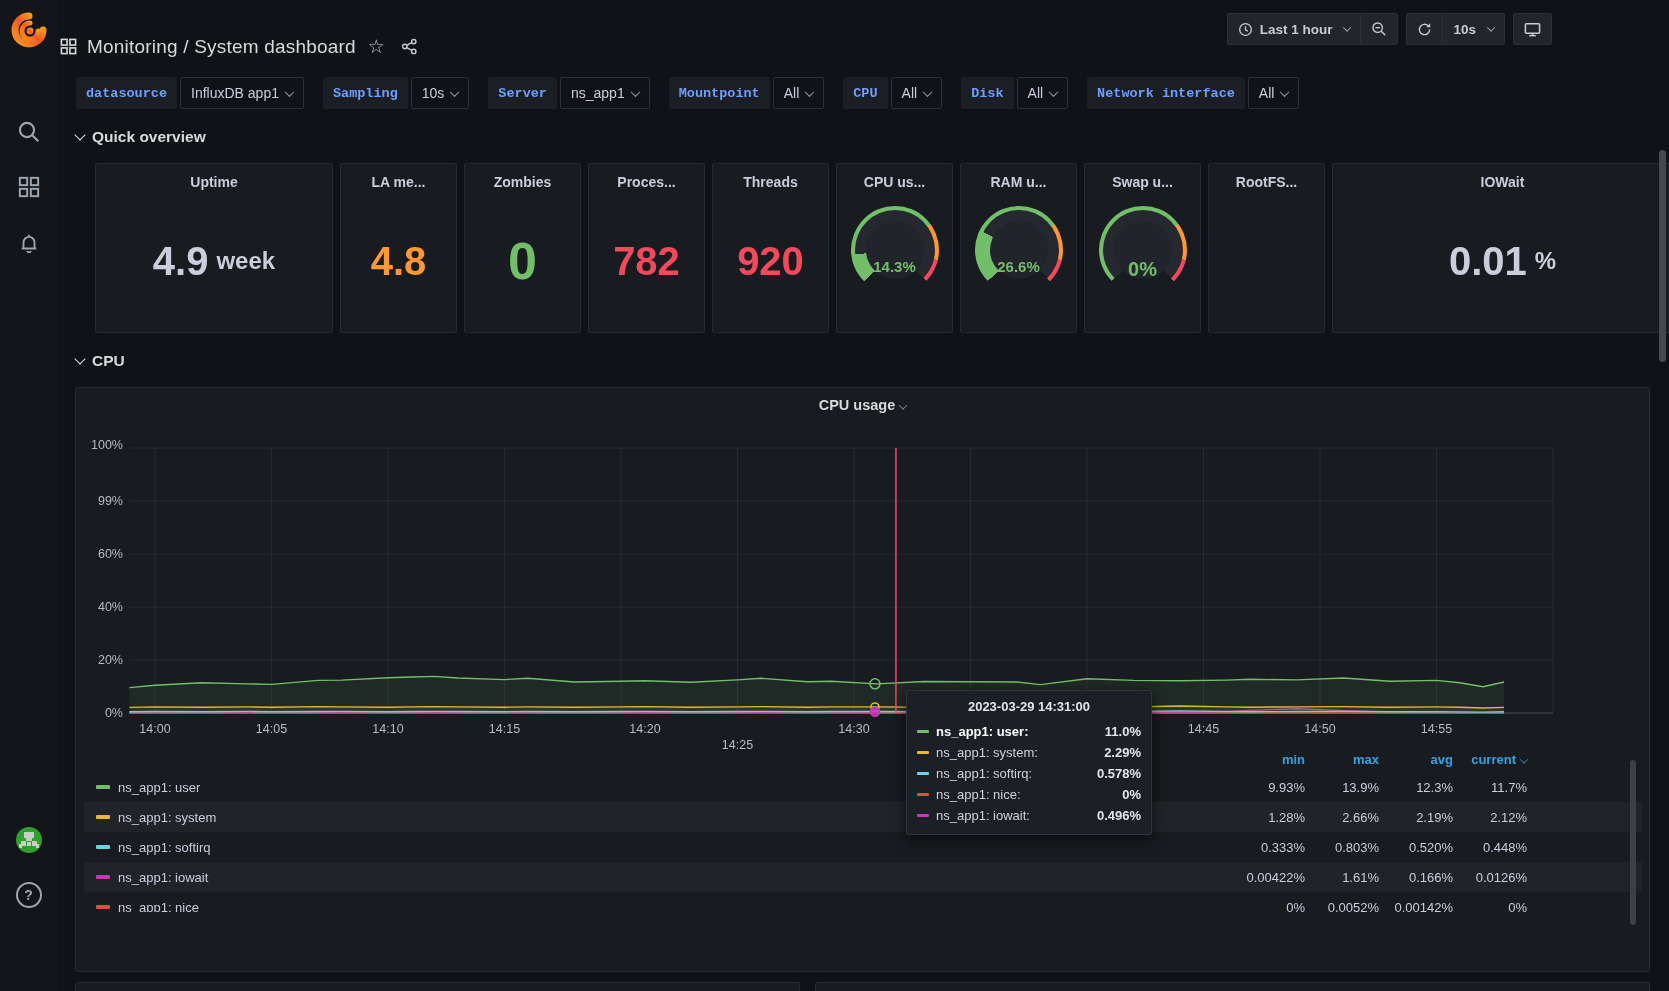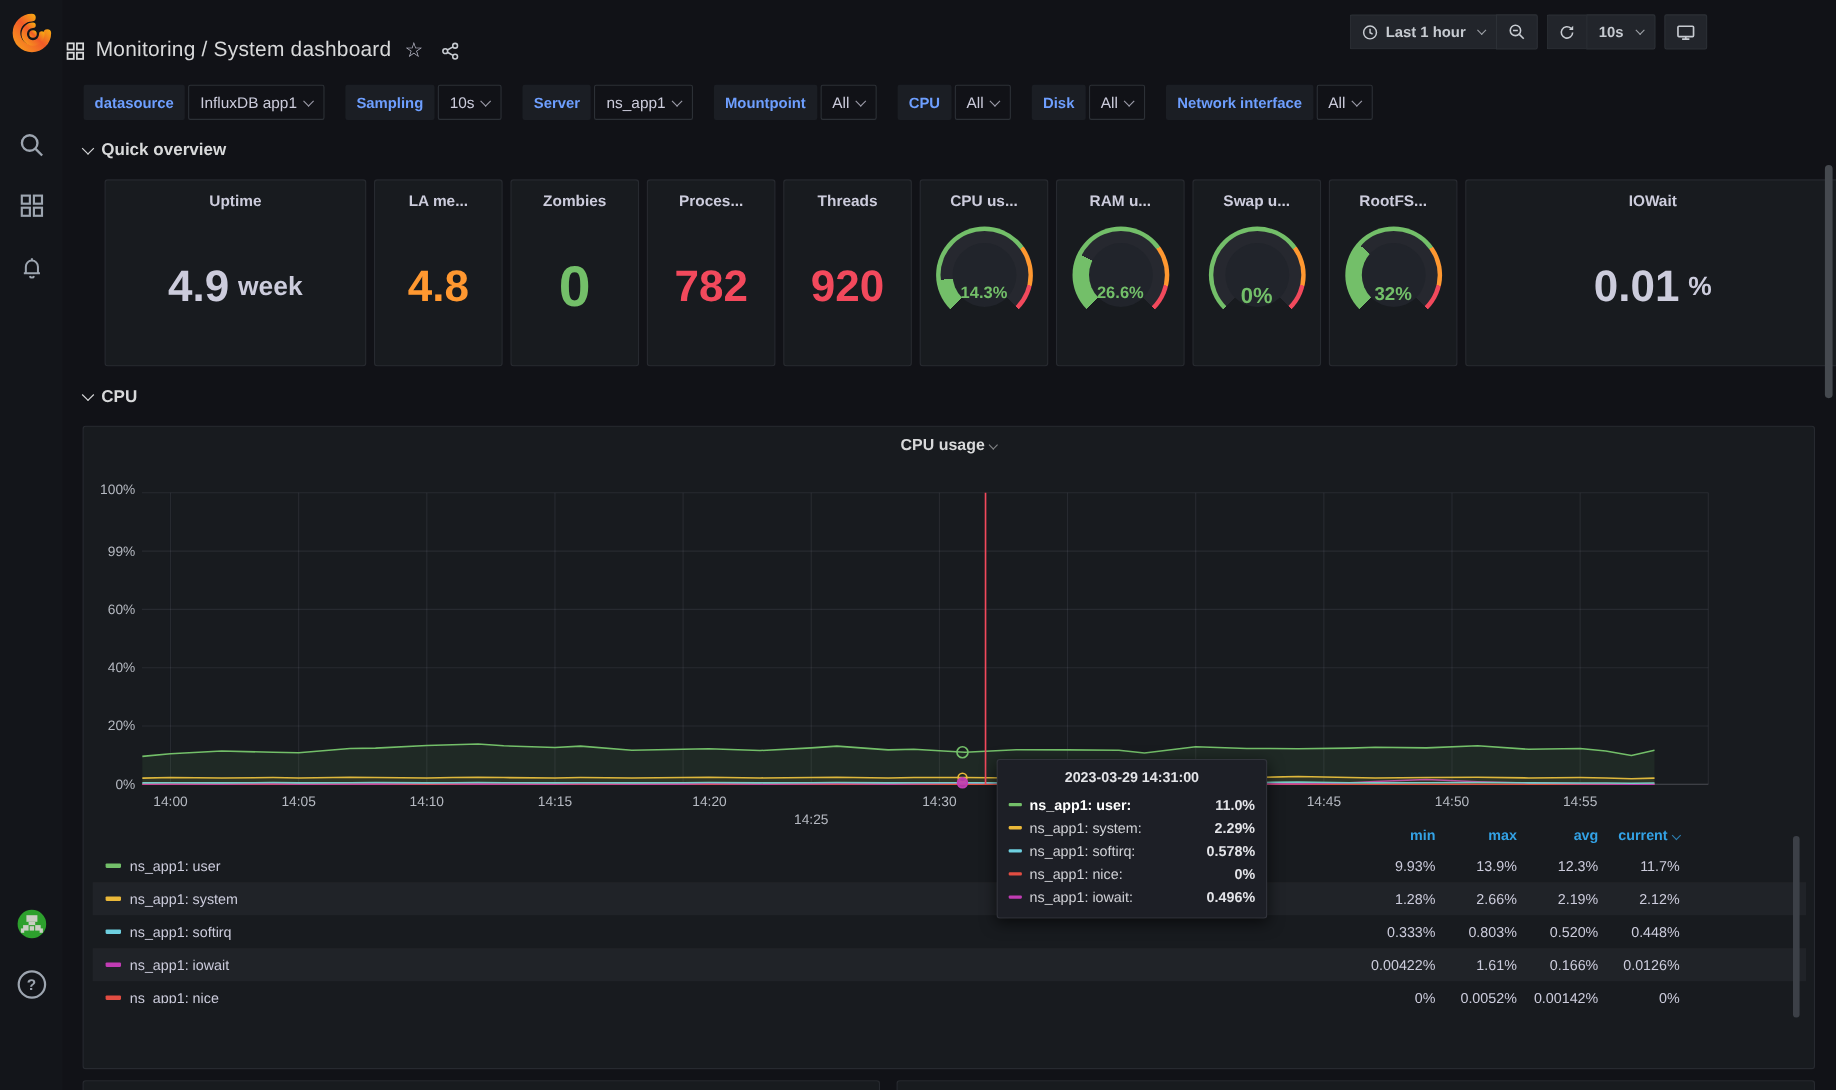--- a/index.html
+++ b/index.html
@@ -20,21 +20,21 @@
   .tool-btns{position:absolute;right:117px;top:13px;display:flex;gap:8px;height:32px;}
   .btn{background:#22252b;border:1px solid #2c3036;color:#c7cbd1;display:flex;align-items:center;
        gap:7px;padding:0 10px;font-size:13.5px;font-weight:bold;border-radius:2px;cursor:pointer;}
   .btn-group{display:flex;}
   .btn-group .btn{border-radius:0;}
   .btn-group .btn:first-child{border-radius:2px 0 0 2px;border-right:none;}
   .btn-group .btn:last-child{border-radius:0 2px 2px 0;}
   
   .variables{position:absolute;left:76px;top:77px;display:flex;height:32px;}
   .chip-label{background:#1b1e24;color:#6e9fff;font-weight:bold;font-size:13.5px;display:flex;
-              align-items:center;padding:0 10px;border-radius:2px;}
+              align-items:center;padding:0 10px;border-radius:2px;font-family:Liberation Mono, monospace;}
   .chip-value{background:#111217;border:1px solid #2c3036;color:#ccccdc;font-size:14px;display:flex;
               align-items:center;padding:0 10px;margin-left:3px;border-radius:2px;cursor:pointer;}
   .vgap{width:19px;}
   .chev{display:inline-block;width:6px;height:6px;border-right:1.7px solid currentColor;
         border-bottom:1.7px solid currentColor;transform:rotate(45deg) translate(-1px,-1px);
         margin-left:7px;opacity:.75;}
   .chev-sm{width:5px;height:5px;margin-left:5px;}
   
   .section-h{position:absolute;display:flex;align-items:center;gap:8px;color:#d8d9da;
              font-size:15.5px;font-weight:bold;cursor:pointer;}
@@ -310,26 +310,20 @@
         <div class="stat-title">Swap u...</div>
         <div class="gauge-wrap">
       <div class="gauge" style="background:conic-gradient(from 225deg,#73bf69 0deg 189deg,#ff9830 189deg 238deg,#f2495c 238deg 270deg,#181b1f 270deg 360deg)"></div>
       <div class="gauge-fill" style="background:conic-gradient(from 225deg,#73bf69 0deg 0deg,#26282f 0deg 270deg,#181b1f 270deg 360deg)"></div>
       <div class="gauge-center"></div>
       <div class="gauge-label" style="font-size:20px">0%</div>
         </div>
       </div>
       <div class="panel stat-panel" style="width: 117px;">
         <div class="stat-title">RootFS...</div>
-        <div class="gauge-wrap">
-      <div class="gauge" style="background:conic-gradient(from 225deg,#73bf69 0deg 189deg,#ff9830 189deg 238deg,#f2495c 238deg 270deg,#181b1f 270deg 360deg)"></div>
-      <div class="gauge-fill" style="background:conic-gradient(from 225deg,#73bf69 0deg 86.4deg,#26282f 86.4deg 270deg,#181b1f 270deg 360deg)"></div>
-      <div class="gauge-center"></div>
-      <div class="gauge-label" style="font-size:17px">32%</div>
-        </div>
       </div>
       <div class="panel stat-panel" style="width: 341px;">
         <div class="stat-title">IOWait</div>
         <div class="stat-value" style="color:#ccccdc">
       <span class="stat-big" style="font-size:40px">0.01</span>
       <span class="stat-unit">%</span>
         </div>
       </div>
     </div>
 

